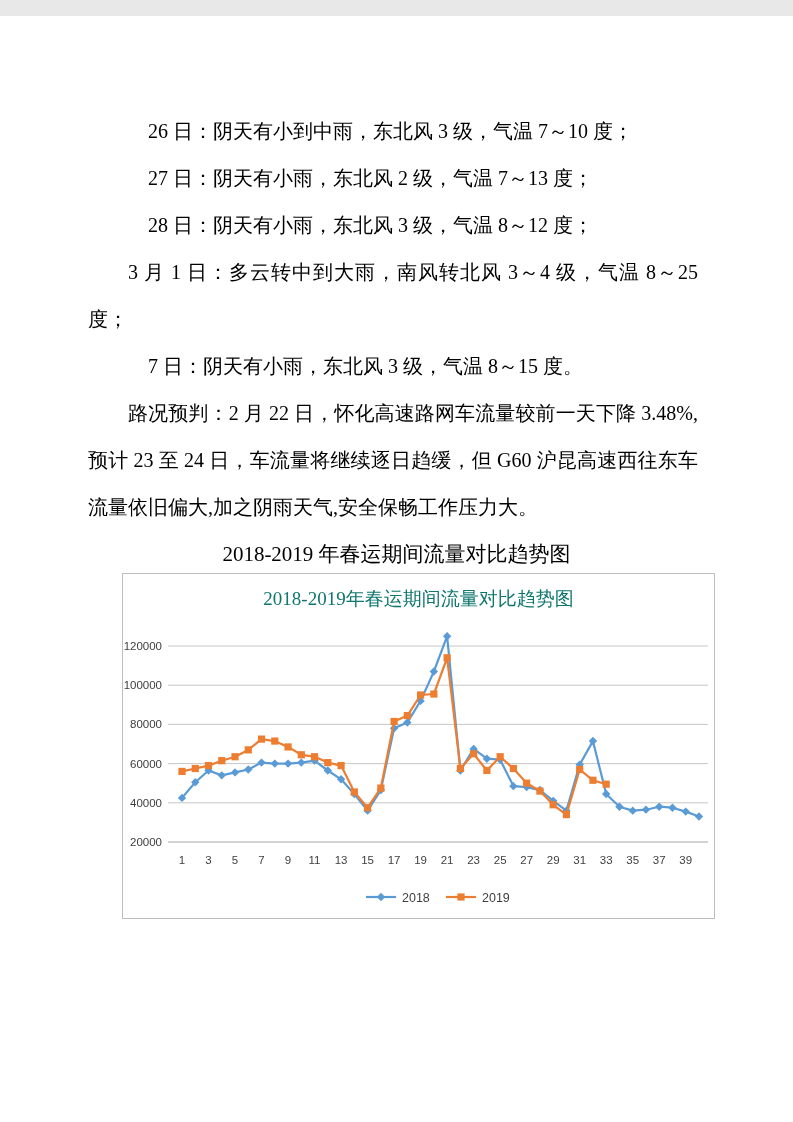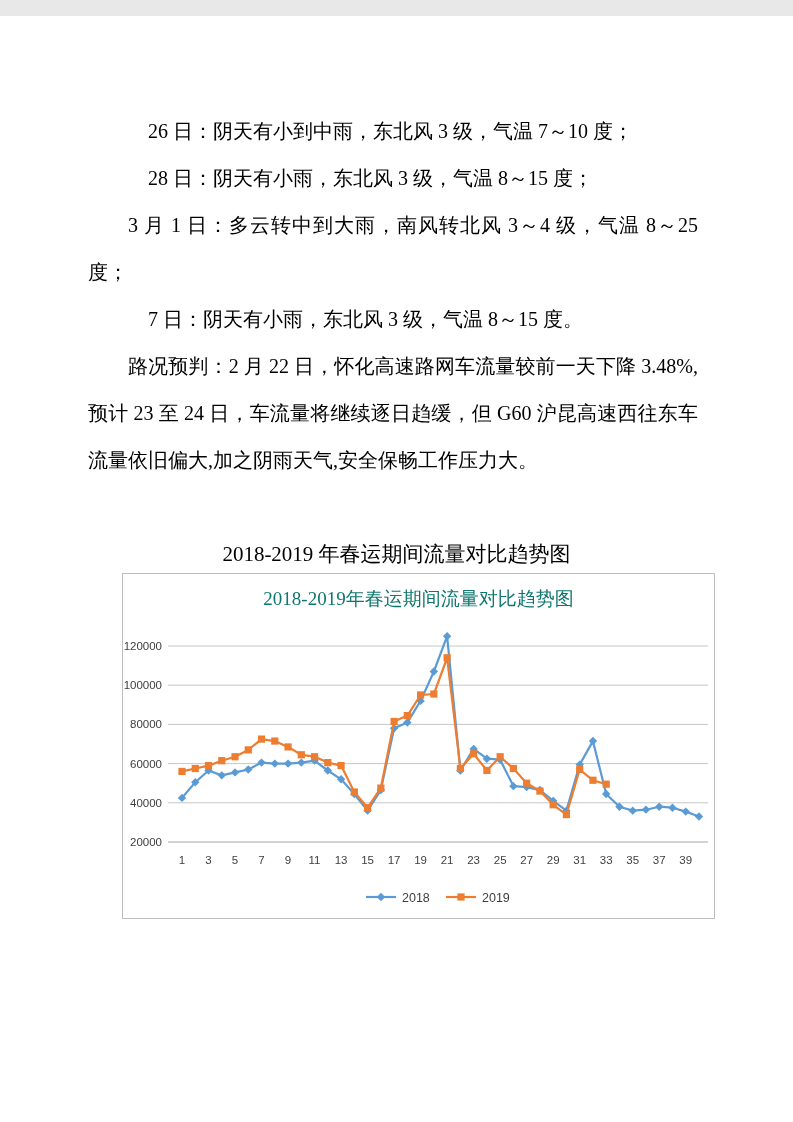--- a/index.html
+++ b/index.html
@@ -48,21 +48,22 @@
   .tick-label{font-size:11.5px;}
   .legend-label{font-size:12.5px;}
 </style>
 </head>
 <body>
 
 <div class="page">
 
   <div class="doc-text">
       <p>　26 日：阴天有小到中雨，东北风 3 级，气温 7～10 度；</p>
-      <p>　28 日：阴天有小雨，东北风 3 级，气温 8～15 度；</p>
+      <p>　27 日：阴天有小雨，东北风 2 级，气温 7～13 度；</p>
+      <p>　28 日：阴天有小雨，东北风 3 级，气温 8～12 度；</p>
       <p>3 月 1 日：多云转中到大雨，南风转北风 3～4 级，气温 8～25 度；</p>
       <p>　7 日：阴天有小雨，东北风 3 级，气温 8～15 度。</p>
       <p><b>路况预判：</b>2 月 22 日，怀化高速路网车流量较前一天下降 3.48%,预计 23 至 24 日，车流量将继续逐日趋缓，但 G60 沪昆高速西往东车流量依旧偏大,加之阴雨天气,安全保畅工作压力大。</p>
     </div>
 
   <div class="doc-title">2018-2019 年春运期间流量对比趋势图</div>
 
   <div class="chart-frame">
     <svg class="chart-svg" id="chart-svg" width="591" height="344" viewBox="0 0 591 344">
         <line x1="45" y1="72" x2="585" y2="72" stroke="#c6c6c6" stroke-width="1"></line>

